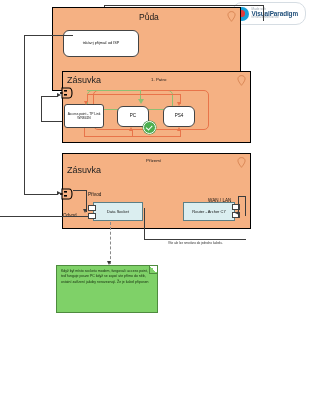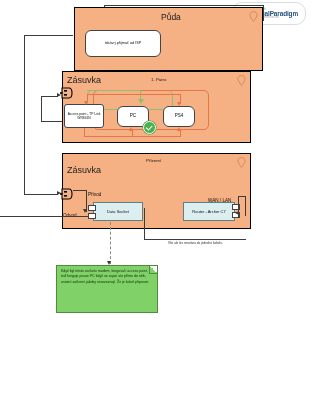--- a/index.html
+++ b/index.html
@@ -80,21 +80,21 @@
       <span class="wm-name">VisualParadigm</span>
       <span class="wm-sub">for non-commercial use</span>
     </div>
   </div>
 
   <div class="ln" style="left:104px;top:5px;width:160px;height:1px;"></div>
   <div class="ln" style="left:263px;top:5px;width:1px;height:16px;"></div>
   <div class="ln" style="left:104px;top:5px;width:1px;height:14px;"></div>
   <div class="arrow down" style="left:101.4px;top:17px;"></div>
 
-  <div class="panel" style="left:74px;top:7px;width:189px;height:64px;">
+  <div class="panel" style="left:52px;top:7px;width:189px;height:84px;">
     <div class="panel-title" style="left:86px;top:4px;">Půda</div>
     <svg class="corner-icon" style="right:4px;top:3px;" viewBox="0 0 10 13">
       <path d="M5 0.7 C2.4 0.7 0.8 2.4 0.8 4.5 C0.8 7.3 5 12.2 5 12.2 C5 12.2 9.2 7.3 9.2 4.5 C9.2 2.4 7.6 0.7 5 0.7 Z" fill="none" stroke="#d4804e" stroke-width="1"></path>
     </svg>
     <div class="node rounded6" style="left:10px;top:22px;width:76px;height:27px;font-size:3.8px;">
       <span>tskávrj přijmač od ISP</span>
     </div>
   </div>
 
   <div class="ln" style="left:24px;top:35px;width:49px;height:1px;"></div>

